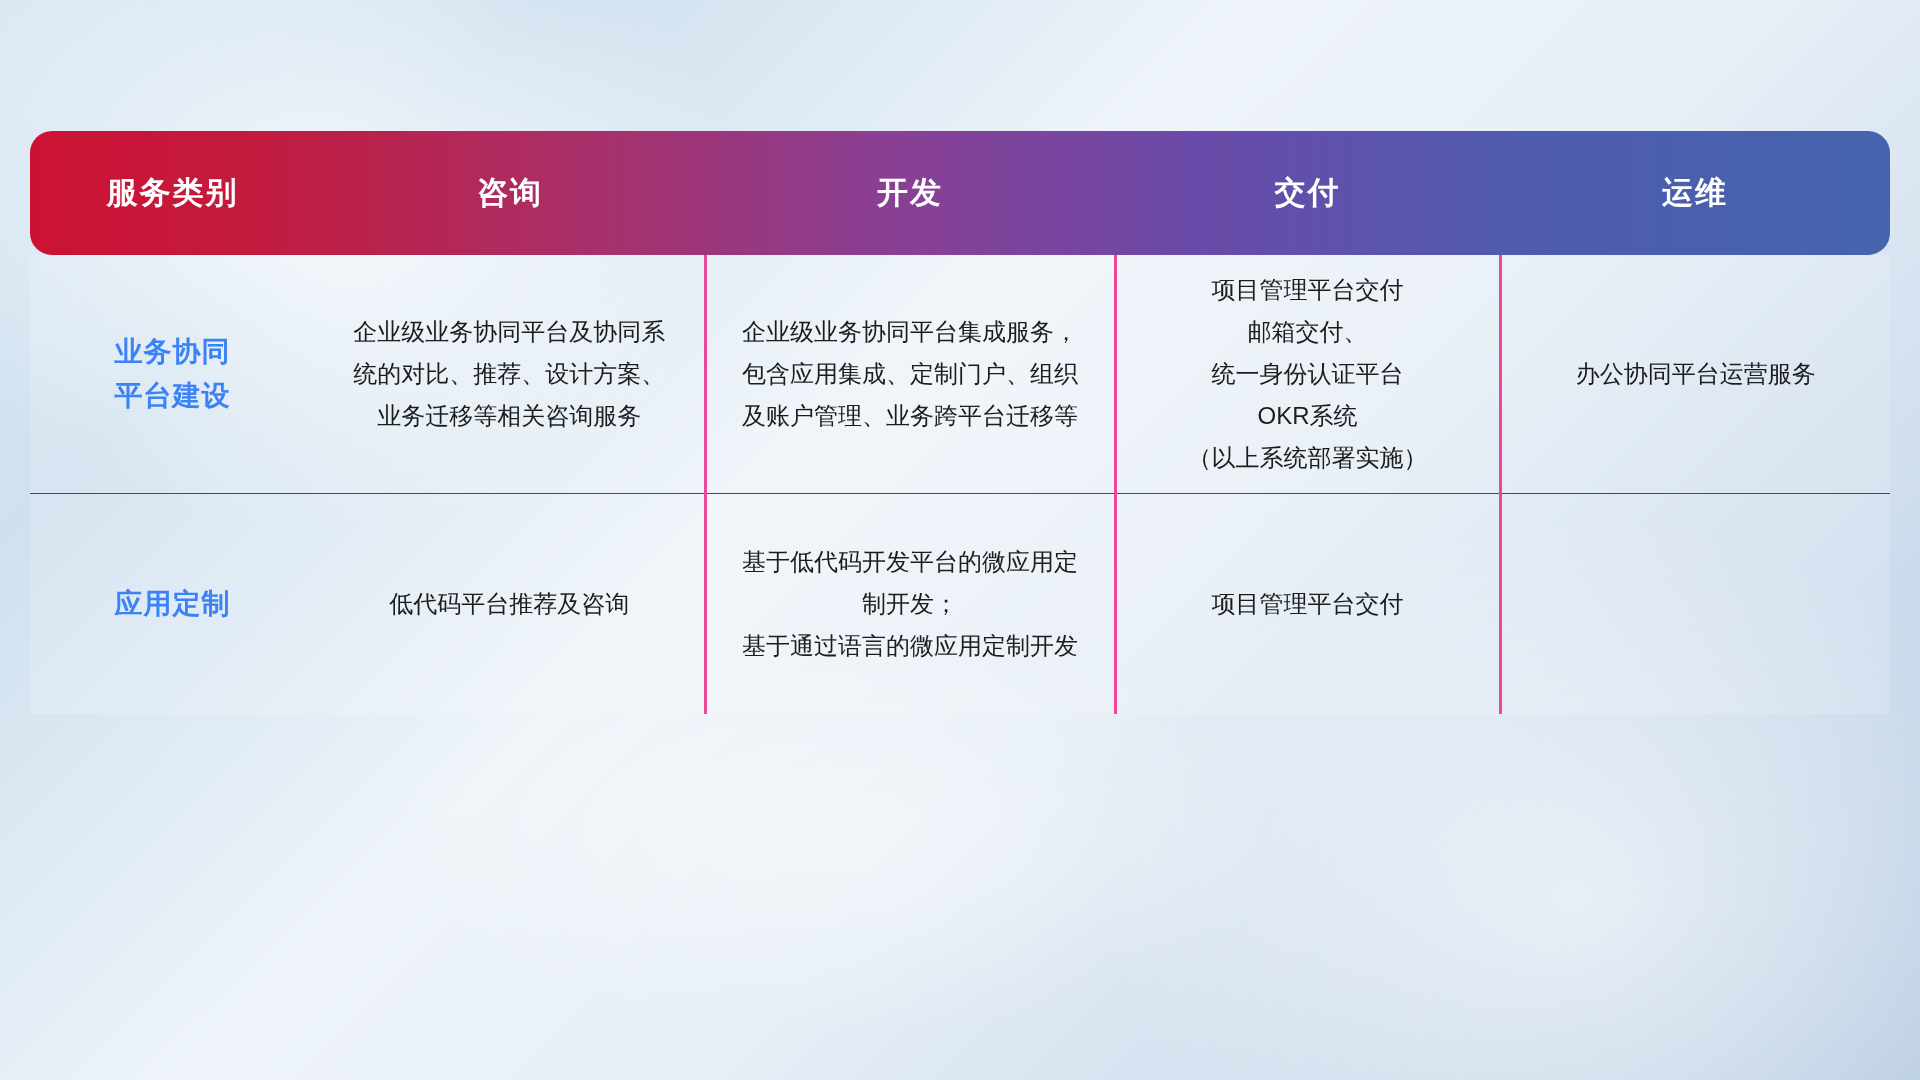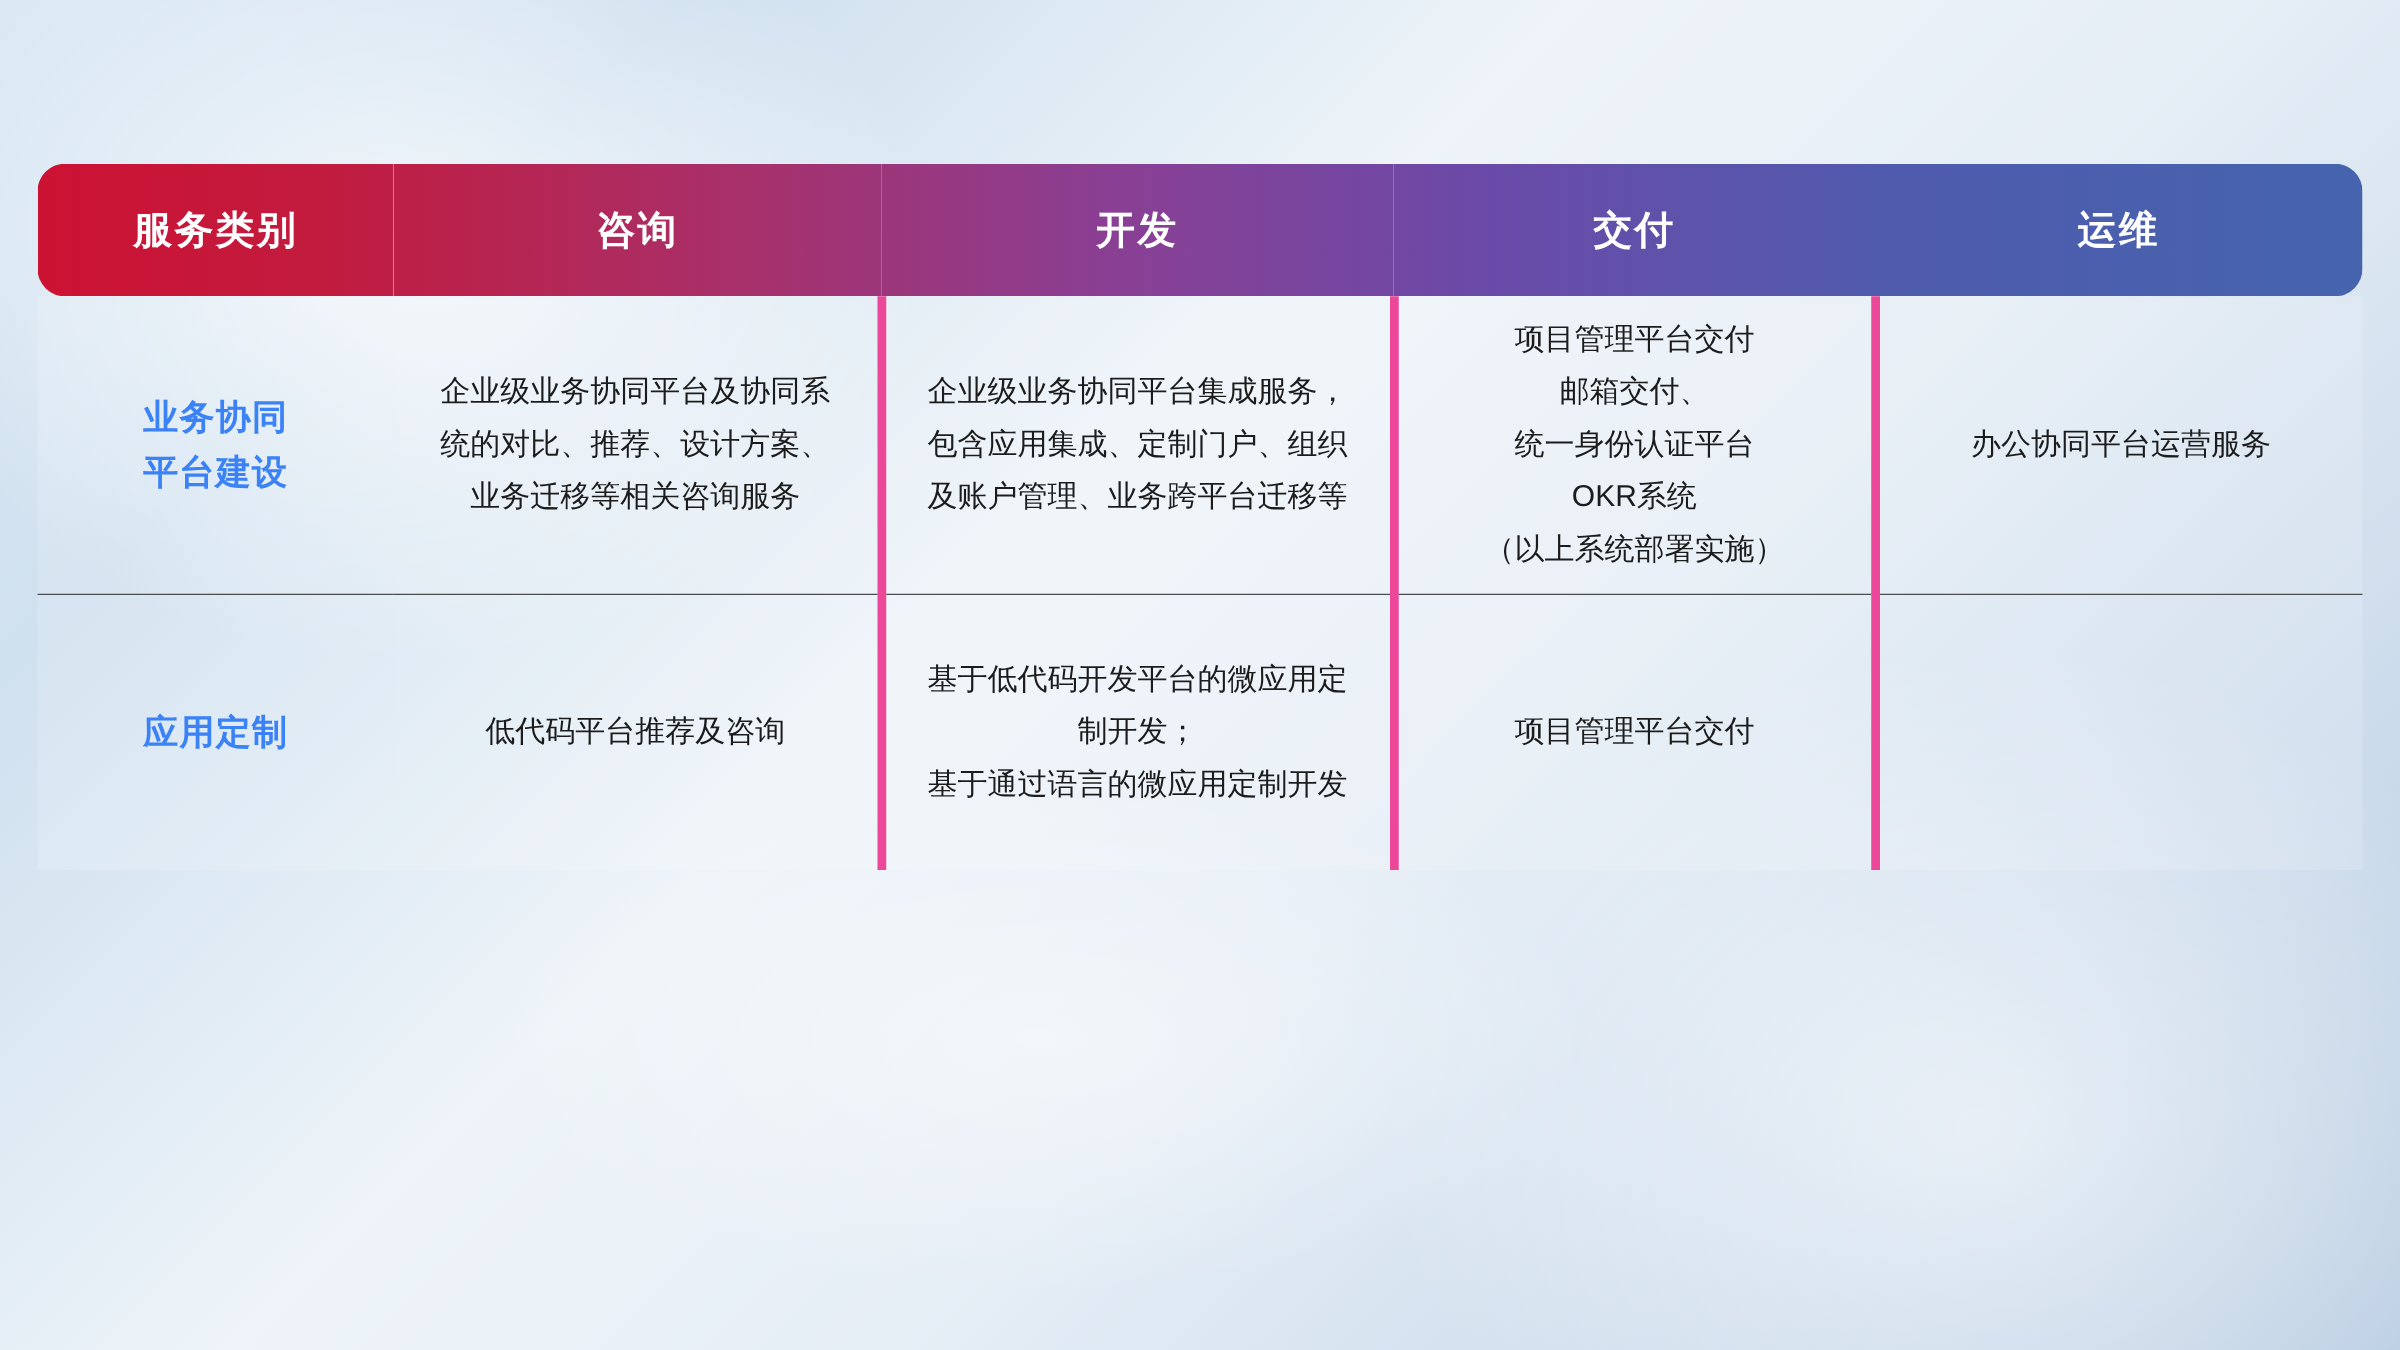--- a/index.html
+++ b/index.html
@@ -46,21 +46,21 @@
 
   table.svc-table {
     width: 1860px;
     border-collapse: collapse;
     table-layout: fixed;
   }
 
   
   thead tr.header-row th {
     padding: 0;
-    height: 106px;
+    height: 124px;
     vertical-align: middle;
     text-align: center;
     color: #ffffff;
     font-size: 31px;
     font-weight: bold;
     letter-spacing: 2px;
     border: none;
     position: relative;
     margin-left: 38px;
   }
@@ -97,21 +97,21 @@
     font-size: 24px;
     line-height: 42px;
     color: #1c1c1c;
     padding: 14px 16px;
   }
   tbody tr:last-child td {
     border-bottom: none;
   }
   
   tbody td.vsep-left {
-    border-left: 7px solid #ec4899;
+    border-left: 3px solid #ec4899;
   }
   tbody td.no-top {
     border-top: none;
   }
 
   td.cat-cell {
     color: #3b82f6;
     font-weight: bold;
     font-size: 28px;
     line-height: 44px;

